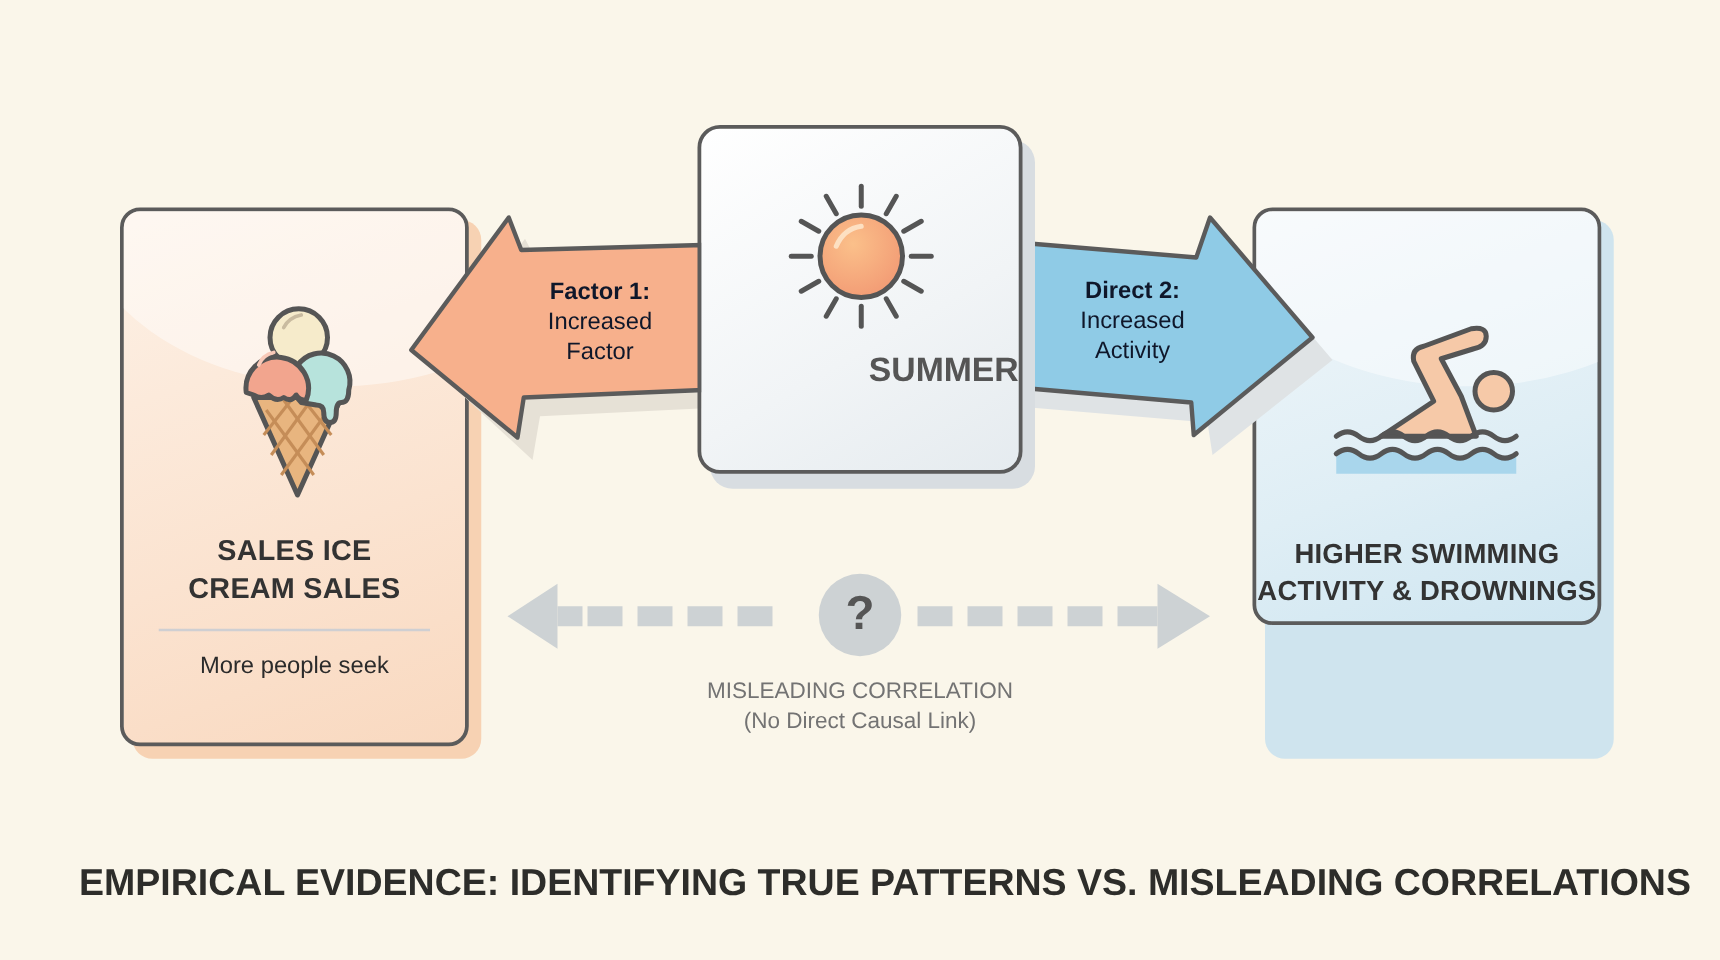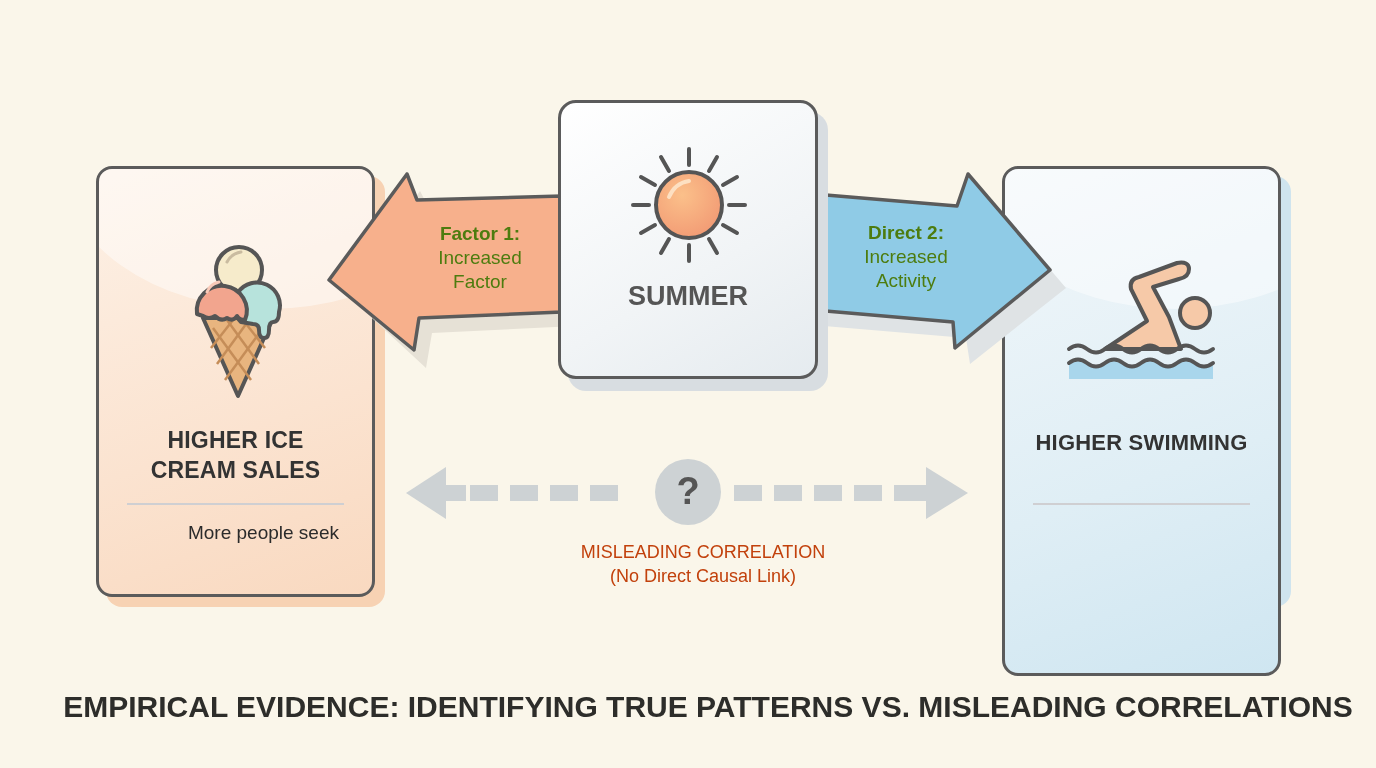--- a/index.html
+++ b/index.html
@@ -16,21 +16,21 @@
   }
   .shadow {
     position:absolute; border-radius:16px;
   }
   #left-card {
     left:96px; top:166px; width:279px; height:431px;
     background:linear-gradient(160deg,#fdf1e6 0%,#fbe3d0 60%,#f9d9c0 100%);
   }
   #left-shadow { left:106px; top:176px; width:279px; height:431px; background:#f7d2b3; }
   #right-card {
-    left:1002px; top:166px; width:279px; height:510px;
+    left:1002px; top:166px; width:279px; height:334px;
     background:linear-gradient(160deg,#f2f7fa 0%,#dfeef5 60%,#cfe6f1 100%);
   }
   #right-shadow { left:1012px; top:176px; width:279px; height:431px; background:#cfe4ee; }
   #center-card {
     left:558px; top:100px; width:260px; height:279px;
     background:linear-gradient(150deg,#ffffff 0%,#f1f4f6 60%,#e5ebef 100%);
     border-radius:18px;
   }
   #center-shadow { left:568px; top:112px; width:260px; height:279px; background:#d8dde1; border-radius:18px; }
   .gloss {
@@ -40,33 +40,33 @@
   .card-title {
     position:absolute; left:0; width:100%; text-align:center;
     font-weight:bold; font-size:23px; line-height:30px; color:#333;
     letter-spacing:0.2px;
   }
   .card-divider {
     position:absolute; left:28px; right:28px; height:2px; background:#cfcfd2;
   }
   .card-desc {
     position:absolute; left:0; width:100%; text-align:center;
-    font-size:19px; line-height:24px; color:#2b2b2b;padding-left:28px;
+    font-size:19px; line-height:24px; color:#2b2b2b;
   }
   .center-title {
     position:absolute; left:0; width:100%; text-align:center;
     font-weight:bold; font-size:27px; line-height:34px; color:#555;
   }
   .arrow-label {
-    position:absolute; text-align:center; font-size:19px; line-height:24px; color:#4d7c0f;
+    position:absolute; text-align:center; font-size:19px; line-height:24px; color:#0f172a;
   }
   .arrow-label b { display:block; font-size:19px; }
   .corr-label {
-    position:absolute; left:503px; width:400px; text-align:center;
-    font-size:18px; line-height:24px; color:#c2410c;
+    position:absolute; left:488px; width:400px; text-align:center;
+    font-size:18px; line-height:24px; color:#737373;
   }
   #main-title {
     position:absolute; left:0; width:1376px; top:690px; text-align:center;
     font-weight:bold; font-size:30px; color:#2d2d2a; letter-spacing:0px;padding-left:20px;
   }
   svg { position:absolute; overflow:visible; }
 </style>
 </head>
 <body>
 
@@ -87,21 +87,21 @@
 
     <circle cx="46" cy="30" r="23" fill="#f6ebcb" stroke="#555" stroke-width="4"></circle>
     <path d="M34,22 q4,-8 14,-10" stroke="#c9bba0" stroke-width="3" fill="none" stroke-linecap="round"></path>
 
     <path d="M48,82 a23,23 0 1 1 38,-10 q0,10 -6,10 q-4,0 -4,8 q0,8 -5,8 q-5,0 -5,-8 q0,-6 -6,-6 z" fill="#b7e3dc" stroke="#555" stroke-width="4" stroke-linejoin="round"></path>
 
     <path d="M4,74 a25,25 0 1 1 48,6 q-6,0 -8,-4 q-4,6 -10,2 q-6,4 -12,-2 q-6,4 -12,0 z" fill="#f2a58e" stroke="#555" stroke-width="4" stroke-linejoin="round"></path>
     <path d="M14,52 q3,-8 12,-10" stroke="#f8c9b8" stroke-width="3" fill="none" stroke-linecap="round"></path>
   </svg>
   <div class="card-title" style="top:256px;">
-    <div>HIGHER ICE</div>
+    <div>SALES ICE</div>
     <div>CREAM SALES</div>
   </div>
   <div class="card-divider" style="top:334px;"></div>
   <div class="card-desc" style="top:352px;">
     <div>More people seek</div>
   </div>
 </div>
 
 <div class="shadow" id="right-shadow"></div>
 <div class="card" id="right-card">
@@ -111,20 +111,21 @@
     <path d="M38,92 L80,64 L64,32 Q62,22 72,20 L110,6 Q122,4 122,12 Q122,20 112,22 L86,30 L102,60 L114,92 Z" fill="#f6c9a8" stroke="#555" stroke-width="4" stroke-linejoin="round"></path>
 
     <circle cx="128" cy="56" r="15" fill="#f6c9a8" stroke="#555" stroke-width="4"></circle>
 
     <path d="M2,92 q9,-7 18,0 q9,7 18,0 q9,-7 18,0 q9,7 18,0 q9,-7 18,0 q9,7 18,0 q9,-7 18,0 q9,7 18,0" fill="none" stroke="#555" stroke-width="4" stroke-linecap="round"></path>
     <path d="M2,106 q9,-7 18,0 q9,7 18,0 q9,-7 18,0 q9,7 18,0 q9,-7 18,0 q9,7 18,0 q9,-7 18,0 q9,7 18,0 L146,122 L2,122 Z" fill="#a9d6ec"></path>
     <path d="M2,106 q9,-7 18,0 q9,7 18,0 q9,-7 18,0 q9,7 18,0 q9,-7 18,0 q9,7 18,0 q9,-7 18,0 q9,7 18,0" fill="none" stroke="#555" stroke-width="4" stroke-linecap="round"></path>
   </svg>
   <div class="card-title" style="top:259px;font-size:22px;">
     <div>HIGHER SWIMMING</div>
+    <div>ACTIVITY &amp; DROWNINGS</div>
   </div>
   <div class="card-divider" style="top:334px;"></div>
   <div class="card-desc" style="top:352px;">
   </div>
 </div>
 
 <svg style="left:0;top:0;" width="1376" height="768" viewBox="0 0 1376 768">
   <polygon points="568,202 424,206 412,183 338,286 418,360 424,325 568,318" fill="#e6e1d6" transform="translate(8,8)"></polygon>
   <polygon points="562,196 417,200 407,174 329,280 414,350 419,318 562,312" fill="#f7b08c" stroke="#5b5b5b" stroke-width="3.5" stroke-linejoin="round"></polygon>
 </svg>
@@ -163,21 +164,21 @@
     </g>
     <defs>
       <radialGradient id="sunG" cx="40%" cy="35%" r="70%">
         <stop offset="0%" stop-color="#fbc08a"></stop>
         <stop offset="100%" stop-color="#f29a74"></stop>
       </radialGradient>
     </defs>
     <circle cx="64" cy="64" r="33" fill="url(#sunG)" stroke="#555" stroke-width="4"></circle>
     <path d="M44,56 q6,-14 20,-16" stroke="#fde0c2" stroke-width="4" fill="none" stroke-linecap="round"></path>
   </svg>
-  <div class="center-title" style="top:176px;">
+  <div class="center-title" style="top:176px;text-align:right;">
     <div>SUMMER</div>
   </div>
 </div>
 
 <svg style="left:0;top:0;" width="1376" height="768" viewBox="0 0 1376 768">
   <g fill="#cdd2d4">
     <polygon points="406,493 446,467 446,519"></polygon>
     <rect x="446" y="485" width="20" height="16"></rect>
     <rect x="470" y="485" width="28" height="16"></rect>
     <rect x="510" y="485" width="28" height="16"></rect>

